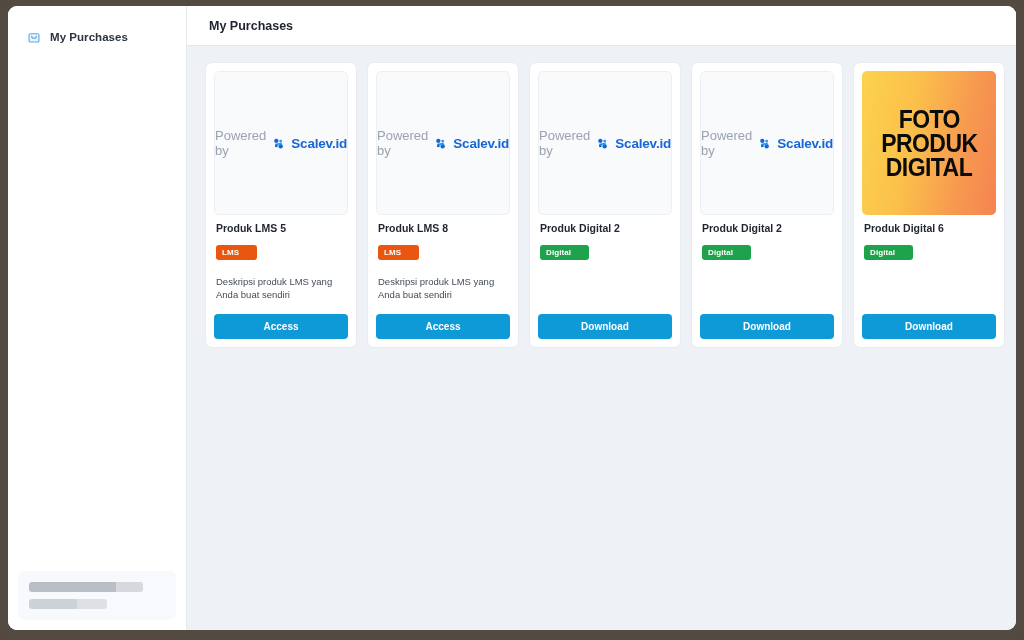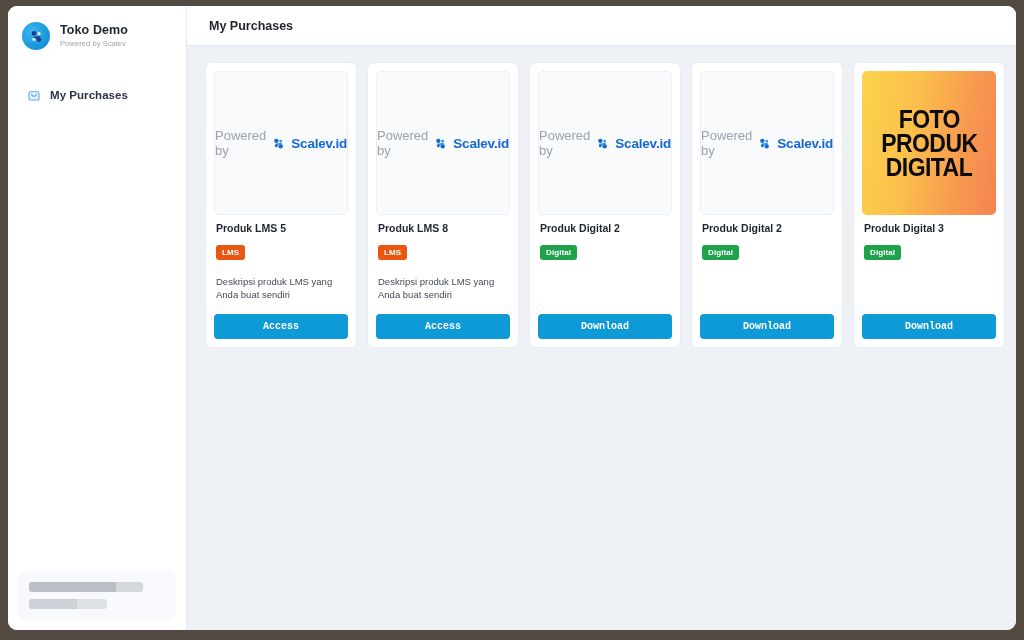--- a/index.html
+++ b/index.html
@@ -214,21 +214,21 @@
     color: #1f2430;
     padding-left: 2px;
   }
 
   .badge-row { margin-top: 7px; padding-left: 2px; }
   .badge {
     display: inline-block;
     font-size: 8px;
     font-weight: bold;
     color: #ffffff;
-    padding: 3px 6px 3px 6px;
+    padding: 3px 18px 3px 6px;
     border-radius: 3px;
     letter-spacing: 0.1px;
   }
   .badge.lms     { background: #e8560f; }
   .badge.digital { background: #1fa24c; }
 
   .card-desc {
     margin-top: 15px;
     font-size: 9.5px;
     line-height: 1.42;
@@ -238,50 +238,35 @@
   }
   .card-desc.empty { min-height: 27px; }
 
   .card-btn {
     margin-top: 12px;
     height: 25px;
     border: none;
     border-radius: 4px;
     background: #0e9ad6;
     color: #ffffff;
-    font-family: Liberation Mono, monospace;
+    font-family: Liberation Sans, sans-serif;
     font-size: 10px;
     font-weight: bold;
     cursor: pointer;
     width: 100%;
   }
 </style>
 </head>
 <body>
 
 <div class="window-frame">
   <div class="window-inner">
 
     <aside class="sidebar">
 
-      <div class="brand">
-        <div class="brand-logo">
-          <svg width="17" height="17" viewBox="0 0 24 24" aria-hidden="true">
-            <circle cx="8.4" cy="7.6" r="3.3" fill="#1b3a8f"></circle>
-            <circle cx="15.6" cy="16.4" r="3.3" fill="#1b3a8f"></circle>
-            <path d="M7.6 12.8 L16.4 11.2 L16.4 14.2 L7.6 15.8 Z" fill="#1b3a8f"></path>
-            <circle cx="15.6" cy="8.0" r="2.2" fill="#ffffff" opacity="0.95"></circle>
-            <circle cx="8.4" cy="16.0" r="2.2" fill="#ffffff" opacity="0.95"></circle>
-          </svg>
-        </div>
-        <div class="brand-text">
-          <div class="brand-title">Toko Demo</div>
-          <div class="brand-sub">Powered by Scalev</div>
-        </div>
-      </div>
 
       <nav class="nav">
         <div class="nav-item">
           <span class="nav-icon">
             <svg width="14" height="14" viewBox="0 0 24 24" fill="none" stroke="#5aa9e8" stroke-width="1.9" stroke-linecap="round" stroke-linejoin="round">
               <rect x="3.5" y="6.5" width="17" height="14" rx="2.2" fill="#eaf4fd"></rect>
               <path d="M8 10.2c0 2.3 1.8 4 4 4s4-1.7 4-4"></path>
             </svg>
           </span>
           <span class="nav-label">My Purchases</span>
@@ -395,21 +380,21 @@
        </div>
        <div class="card-desc empty"></div>
        <button class="card-btn">Download</button>
             </div>
             <div class="p-card">
               <div class="thumb foto">
                 <div class="foto-txt">FOTO</div>
                 <div class="foto-txt">PRODUK</div>
                 <div class="foto-txt">DIGITAL</div>
               </div>
-              <div class="card-title">Produk Digital 3</div>
+              <div class="card-title">Produk Digital 6</div>
        <div class="badge-row">
          <span class="badge digital">Digital</span>
        </div>
        <div class="card-desc empty"></div>
        <button class="card-btn">Download</button>
             </div>
           </div>
       </div>
 
     </section>

